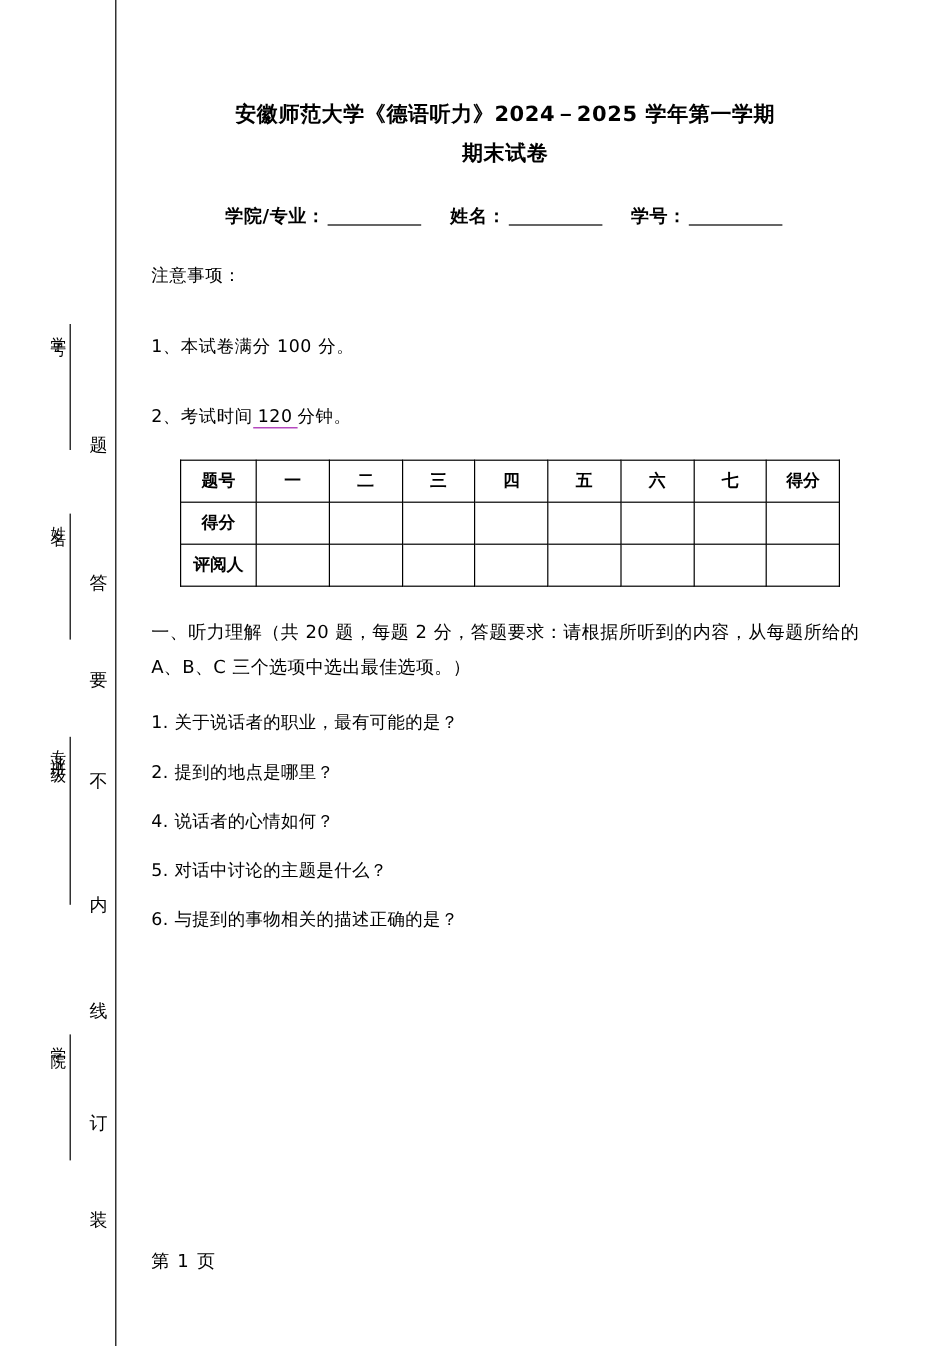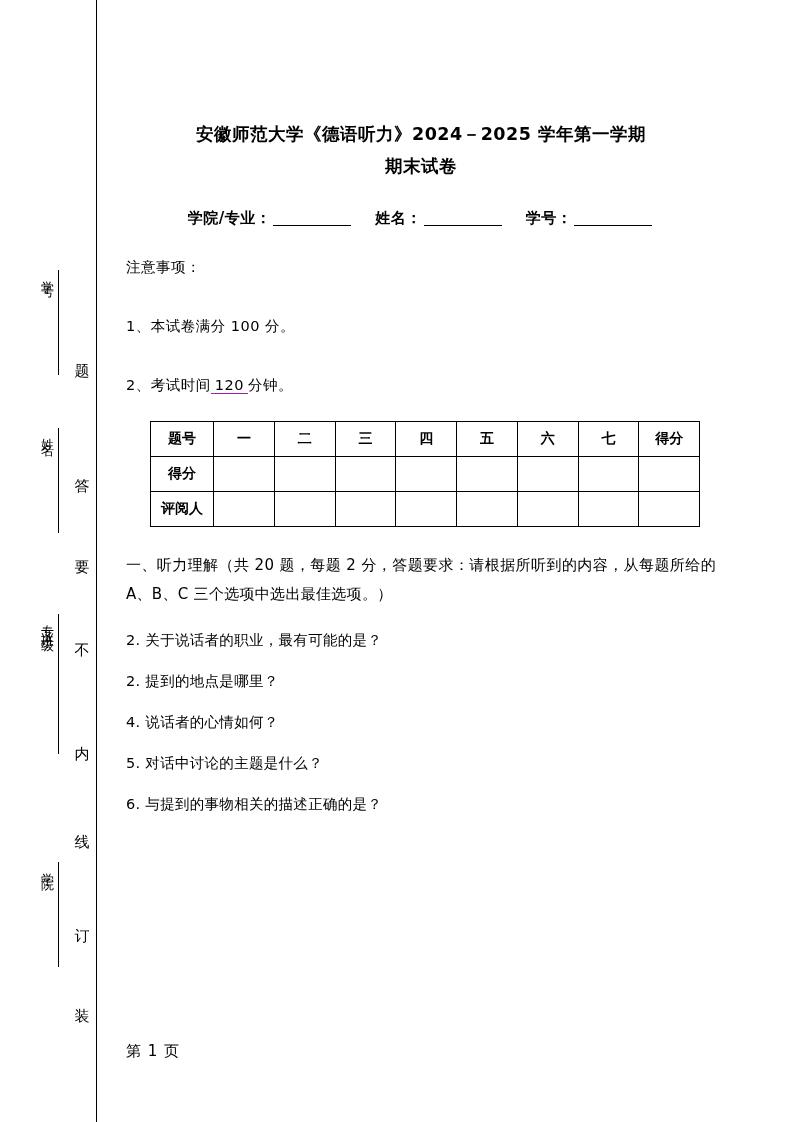--- a/index.html
+++ b/index.html
@@ -61,21 +61,21 @@
   .sheet {
     position: absolute;
     left: 126px;
     top: 0;
     width: 590px;
     height: 1122px;
   }
 
   .doc-title {
     margin: 0;
-    padding-top: 118px;
+    padding-top: 80px;
     font-size: 17.5px;
     font-weight: bold;
     text-align: center;
     line-height: 1.85;
     letter-spacing: 0.5px;
   }
 
   .fields-line {
     margin-top: 26px;
     text-align: center;
@@ -226,20 +226,20 @@
       <td></td>
       <td></td>
       <td></td>
       <td></td>
     </tr>
   </tbody>
     </table>
 
   <div class="section-head">一、听力理解（共 20 题，每题 2 分，答题要求：请根据所听到的内容，从每题所给的 A、B、C 三个选项中选出最佳选项。）</div>
 
-  <div class="question">2. 关于说话者的职业，最有可能的是？</div>
+  <div class="question">1. 关于说话者的职业，最有可能的是？</div>
   <div class="question">2. 提到的地点是哪里？</div>
   <div class="question">4. 说话者的心情如何？</div>
   <div class="question">5. 对话中讨论的主题是什么？</div>
   <div class="question">6. 与提到的事物相关的描述正确的是？</div>
 
   <div class="page-footer">第 1 页</div>
 </div>
 
 </body></html>

